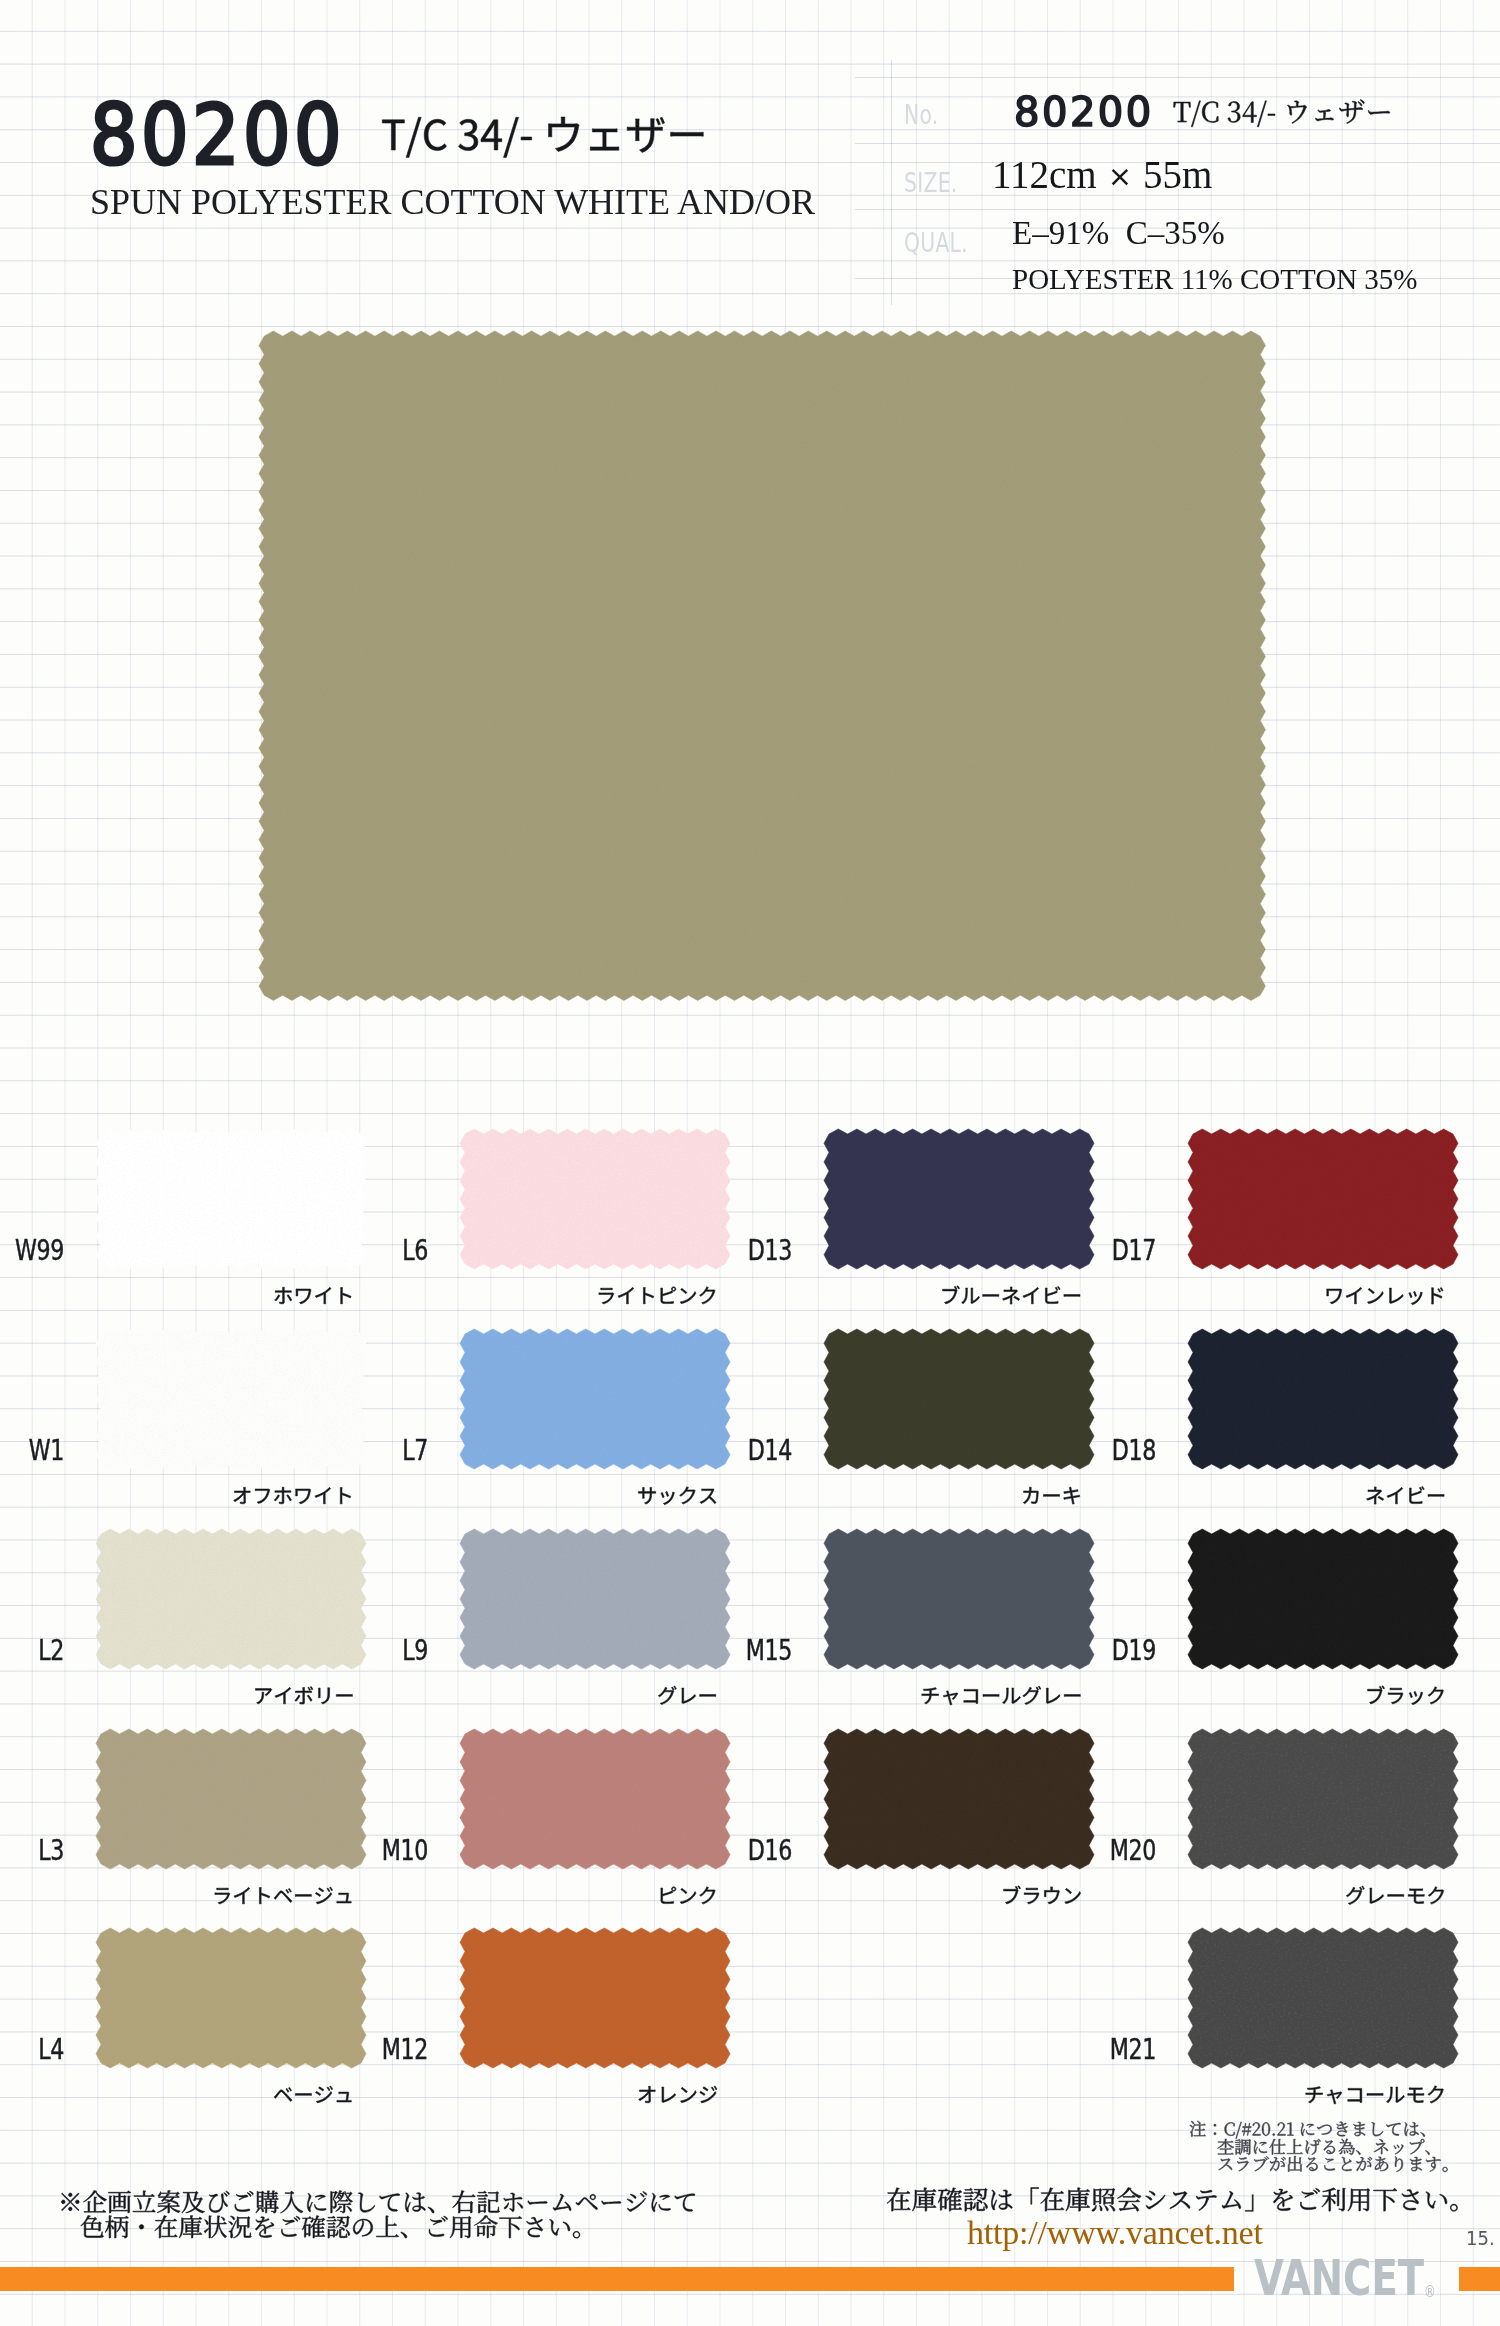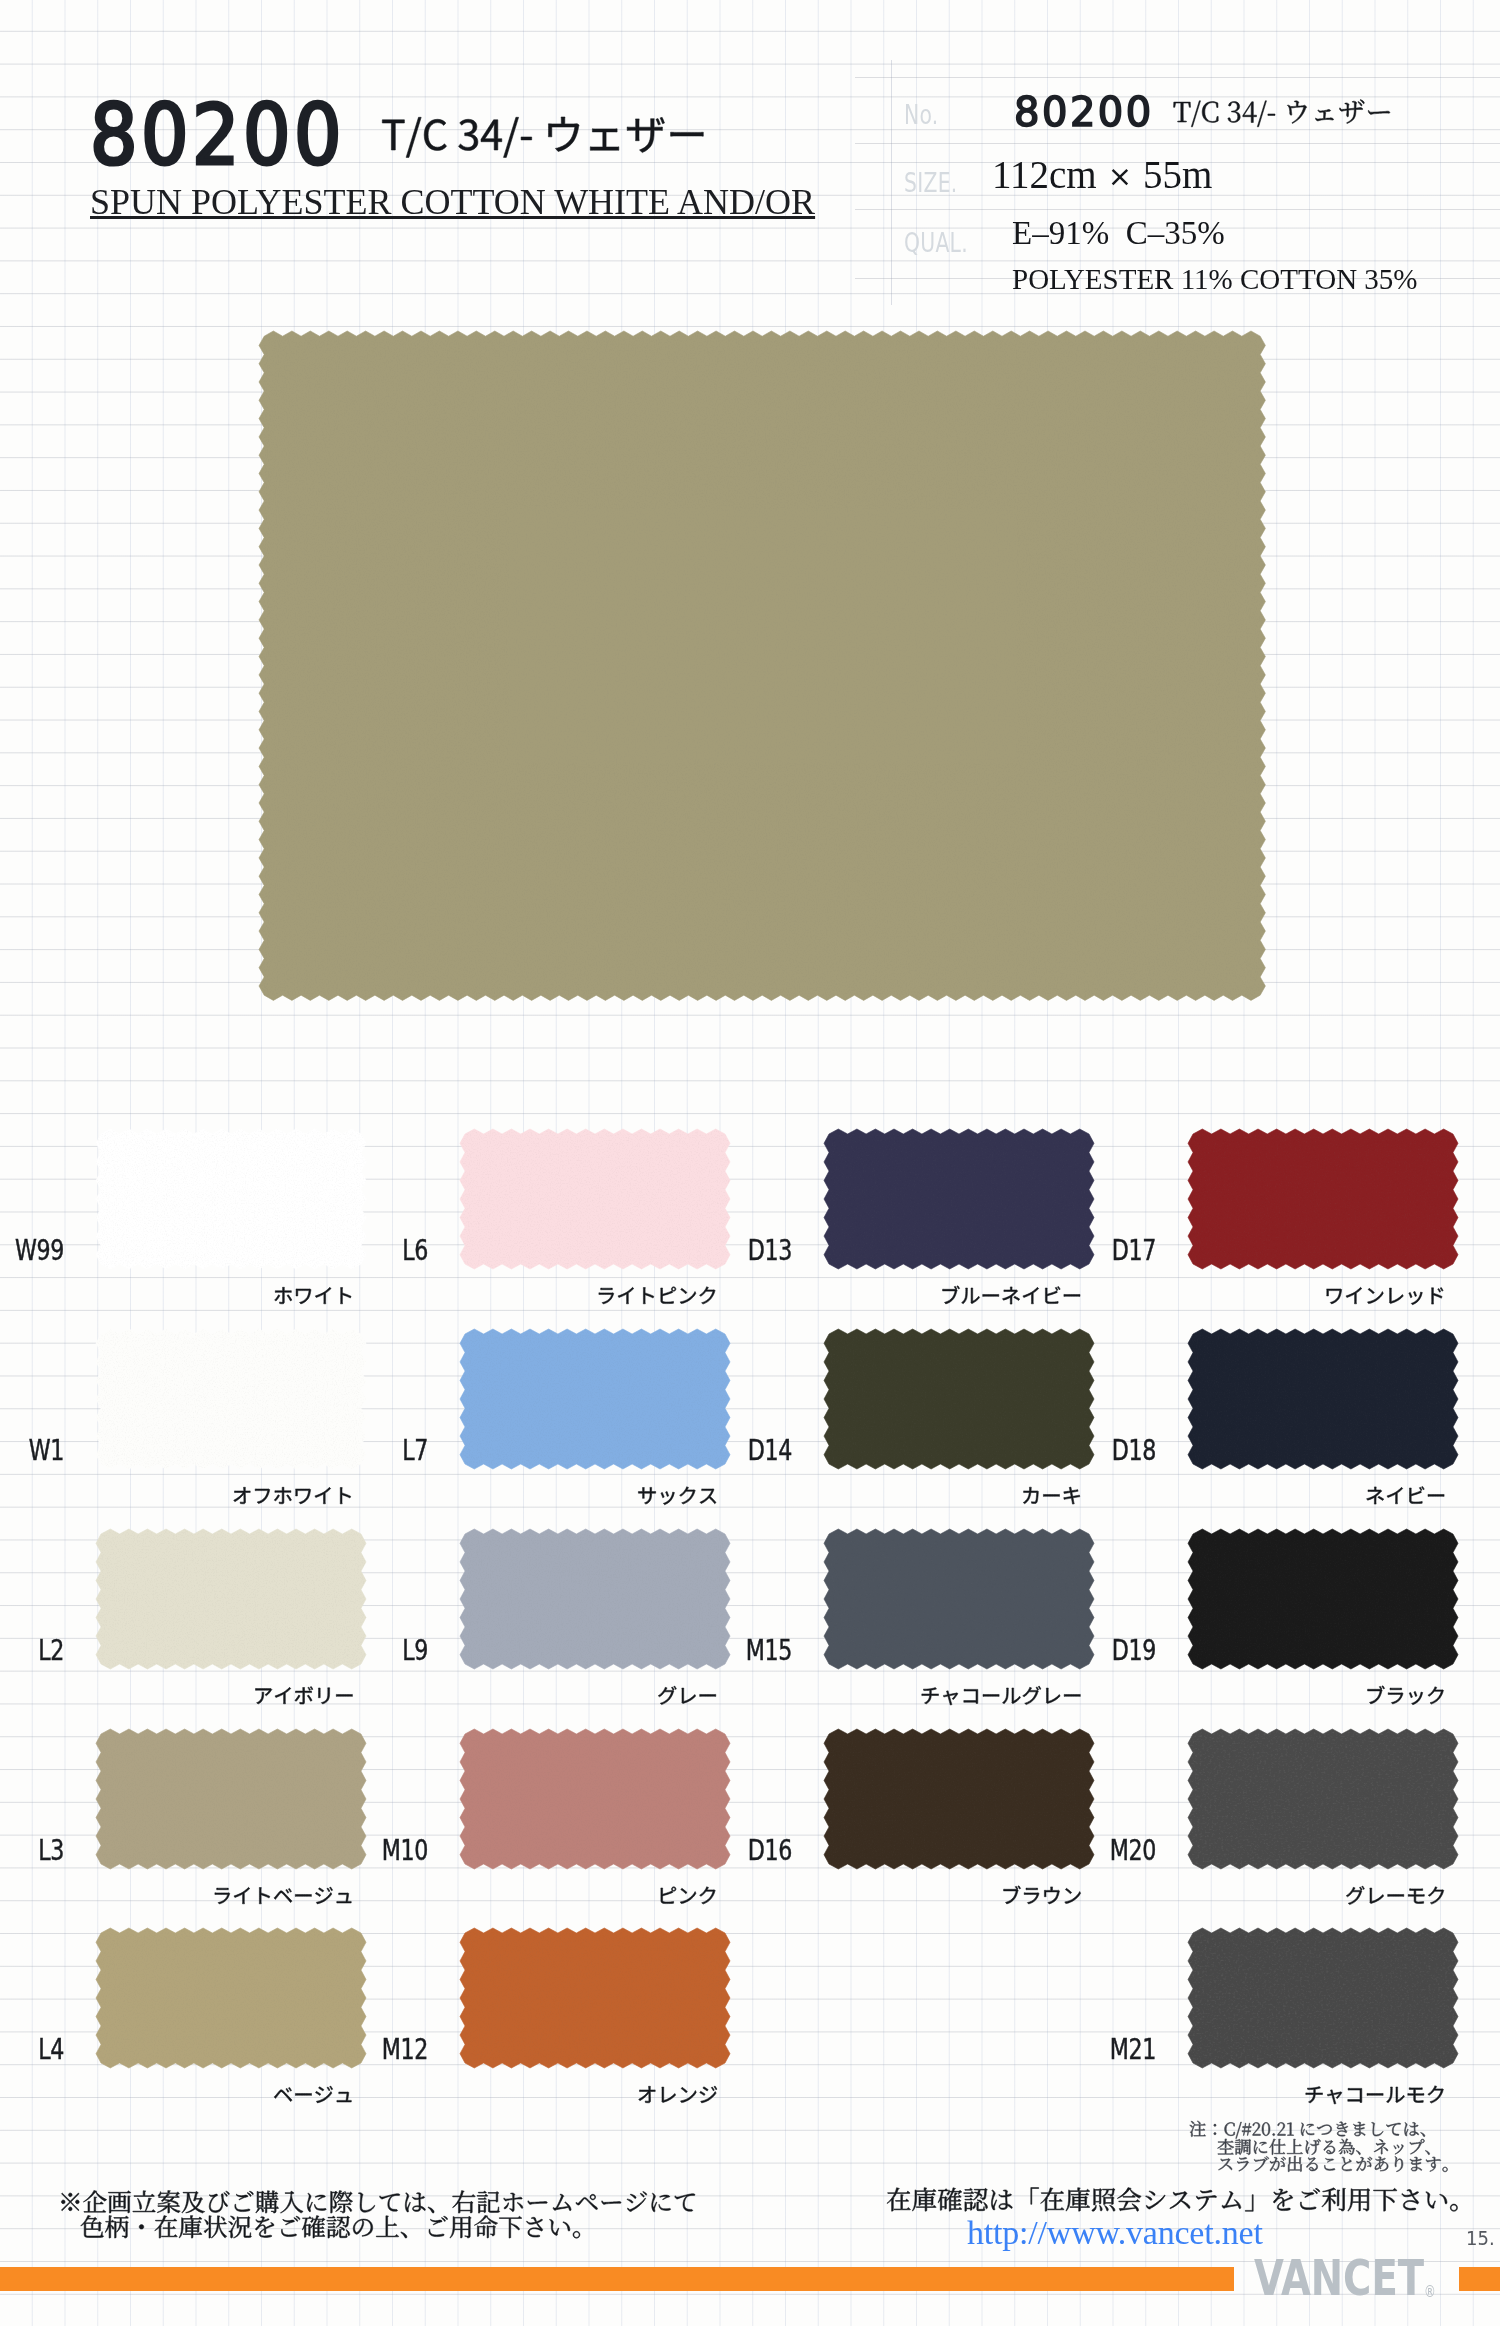--- a/index.html
+++ b/index.html
@@ -16,38 +16,38 @@
     linear-gradient(to bottom, rgba(140,148,162,.30) 1px, transparent 1px);
   background-size:32.75px 32.75px, 32.75px 32.8px;
   background-position:-1px -2px,-1px -2px;
 }
 .abs{position:absolute;}
 #hdr-code{left:90px;top:104px;font-family:"DejaVu Sans Condensed","DejaVu Sans",sans-serif;
   font-weight:normal;font-size:83px;letter-spacing:3.5px;color:#1d2026;line-height:63px;
   -webkit-text-stroke:3.2px #1d2026;}
 #hdr-jp{left:381px;top:102px;}
 #hdr-desc{left:90px;top:186px;font-family:"Liberation Serif",serif;
-  font-size:36px;line-height:32px;color:#1c1e22;letter-spacing:0px;text-decoration:underline;}
+  font-size:36px;line-height:32px;color:#1c1e22;letter-spacing:0px;}
 .spec-rule{position:absolute;background:rgba(145,150,158,.30);height:1px;}
 .spec-vrule{position:absolute;background:rgba(150,160,180,.32);width:1px;}
 .spec-label{position:absolute;font-family:"DejaVu Sans Condensed","DejaVu Sans",sans-serif;
   color:#d5dadf;font-size:26px;letter-spacing:.3px;white-space:nowrap;
   transform:scaleX(.87);transform-origin:0 50%;}
 .spec-val{position:absolute;font-family:"Liberation Serif",serif;color:#15171b;}
 .swid{position:absolute;font-family:"DejaVu Sans Condensed","DejaVu Sans",sans-serif;font-size:28px;
   color:#1b1d21;text-align:right;letter-spacing:-0.4px;line-height:21px;
   transform:scaleX(.88);transform-origin:100% 50%;-webkit-text-stroke:0.45px #1b1d21;}
 .jp{position:absolute;}
 .jp svg{display:block;overflow:visible;}
 #bar{position:absolute;height:24px;background:#f98b23;}
 #brand{position:absolute;font-family:"DejaVu Sans Condensed","DejaVu Sans",sans-serif;font-weight:bold;
   font-size:49px;color:#b9c0c6;letter-spacing:0px;line-height:36px;
   transform:scaleX(.875);transform-origin:0 50%;white-space:nowrap;}
 #pageno{position:absolute;font-family:"DejaVu Sans Condensed","DejaVu Sans",sans-serif;font-size:20px;color:#54585f;letter-spacing:0px;}
-#url{position:absolute;font-family:"Liberation Serif",serif;font-size:34px;color:#3b82f6;letter-spacing:-.2px;text-align:center;}
+#url{position:absolute;font-family:"Liberation Serif",serif;font-size:34px;color:#a16207;letter-spacing:-.2px;text-align:center;}
 </style>
 </head>
 <body>
 
 <div id="page">
   <div id="grid"></div>
 
   <div id="hdr-code" class="abs">80200</div>
   <div id="hdr-jp" class="abs jp">
       <svg width="330.55" height="60" viewBox="0 -48 330.55 60">

